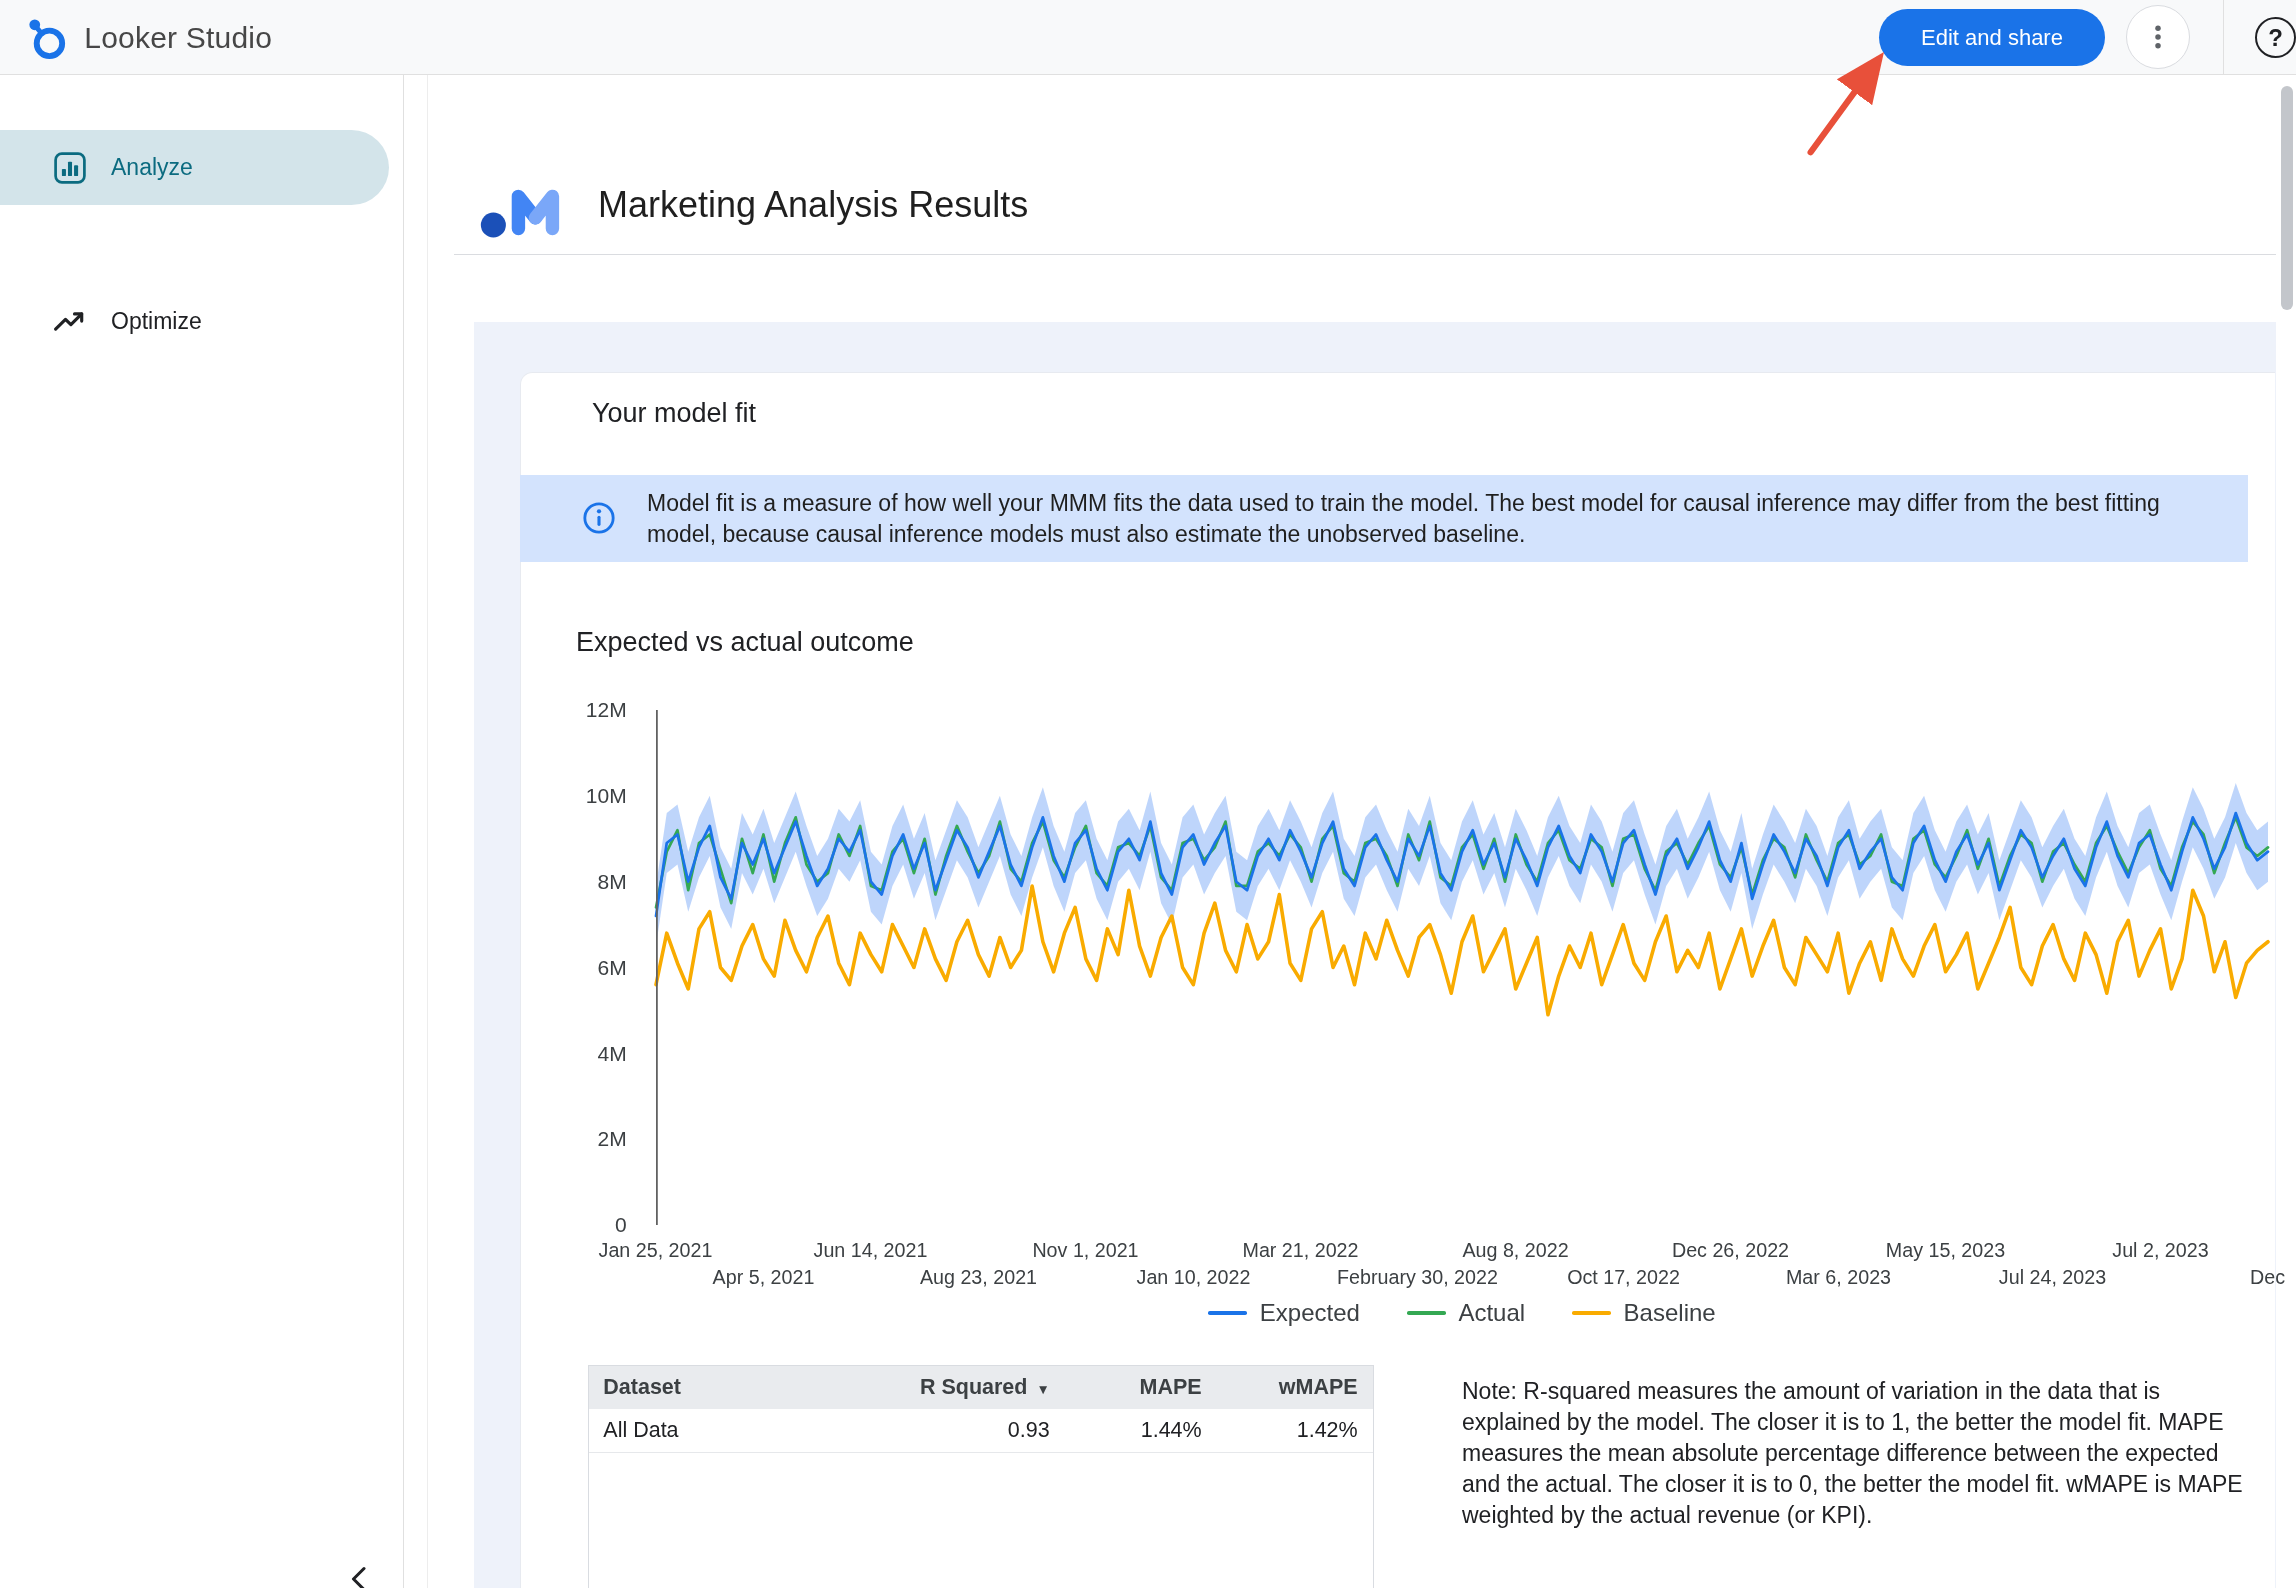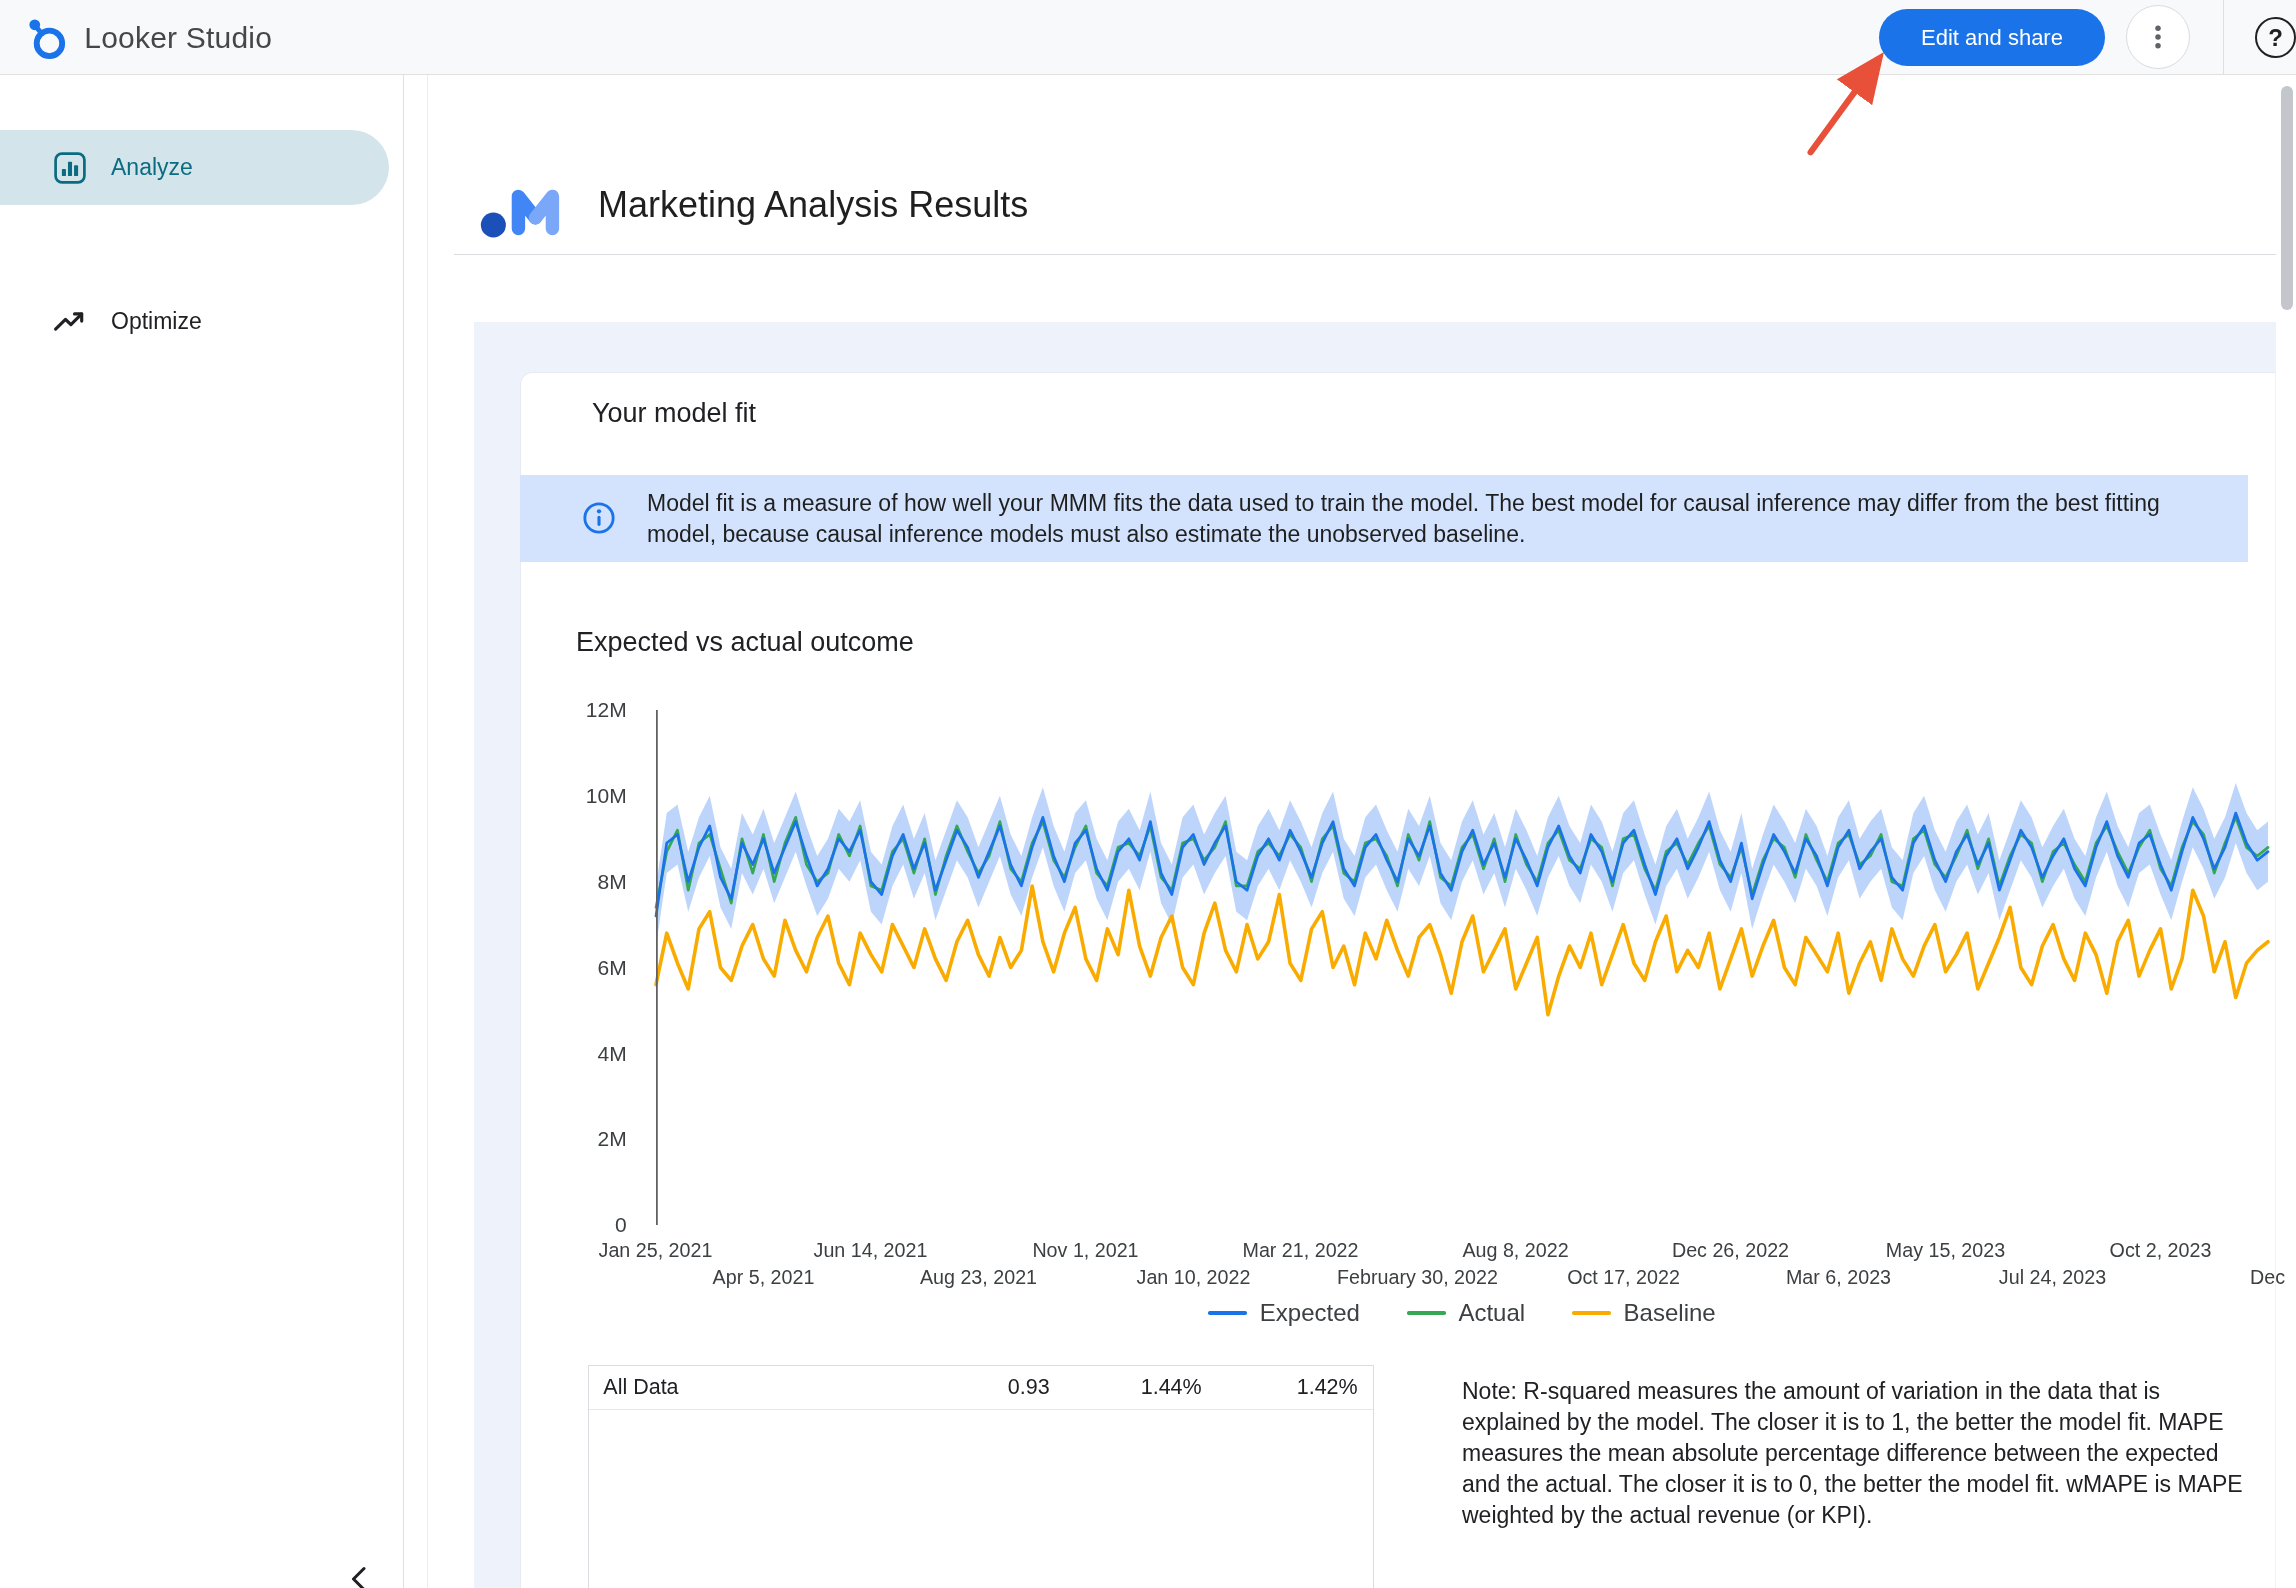--- a/index.html
+++ b/index.html
@@ -164,40 +164,48 @@
     <div class="xtick row1" style="left: 358px;">Nov 1, 2021</div>
     <div class="xtick row2" style="left: 466px;">Jan 10, 2022</div>
     <div class="xtick row1" style="left: 573px;">Mar 21, 2022</div>
     <div class="xtick row2" style="left: 681px;">February 30, 2022</div>
     <div class="xtick row1" style="left: 788px;">Aug 8, 2022</div>
     <div class="xtick row2" style="left: 896px;">Oct 17, 2022</div>
     <div class="xtick row1" style="left: 1003px;">Dec 26, 2022</div>
     <div class="xtick row2" style="left: 1111px;">Mar 6, 2023</div>
     <div class="xtick row1" style="left: 1218px;">May 15, 2023</div>
     <div class="xtick row2" style="left: 1325px;">Jul 24, 2023</div>
-    <div class="xtick row1" style="left: 1433px;">Oct 2, 2023</div>
+    <div class="xtick row1" style="left: 1433px;">Jul 2, 2023</div>
     <div class="xtick row2" style="left: 1540px;">Dec</div>
   </div>
 
 <div class="chart-legend">
   <span class="legend-item">
     <span class="legend-swatch" style="background: rgb(26, 115, 232);"></span>
     <span>Expected</span>
   </span>
   <span class="legend-item">
     <span class="legend-swatch" style="background: rgb(52, 168, 83);"></span>
     <span>Actual</span>
   </span>
   <span class="legend-item">
     <span class="legend-swatch" style="background: rgb(249, 171, 0);"></span>
     <span>Baseline</span>
   </span>
 </div>
 
 <div class="fit-table">
+  <div class="thead">
+    <div class="c1">Dataset</div>
+    <div class="num">
+      <span>R Squared</span><span class="sort">▼</span>
+    </div>
+    <div class="num">MAPE</div>
+    <div class="num">wMAPE</div>
+  </div>
   <div class="trow">
     <div class="c1">All Data</div>
     <div class="num">0.93</div>
     <div class="num">1.44%</div>
     <div class="num">1.42%</div>
   </div>
 </div>
 
 <p class="note" style="margin:0;">Note: R-squared measures the amount of variation in the data that is explained by the model. The closer it is to 1, the better the model fit. MAPE measures the mean absolute percentage difference between the expected and the actual. The closer it is to 0, the better the model fit. wMAPE is MAPE weighted by the actual revenue (or KPI).</p>
 

